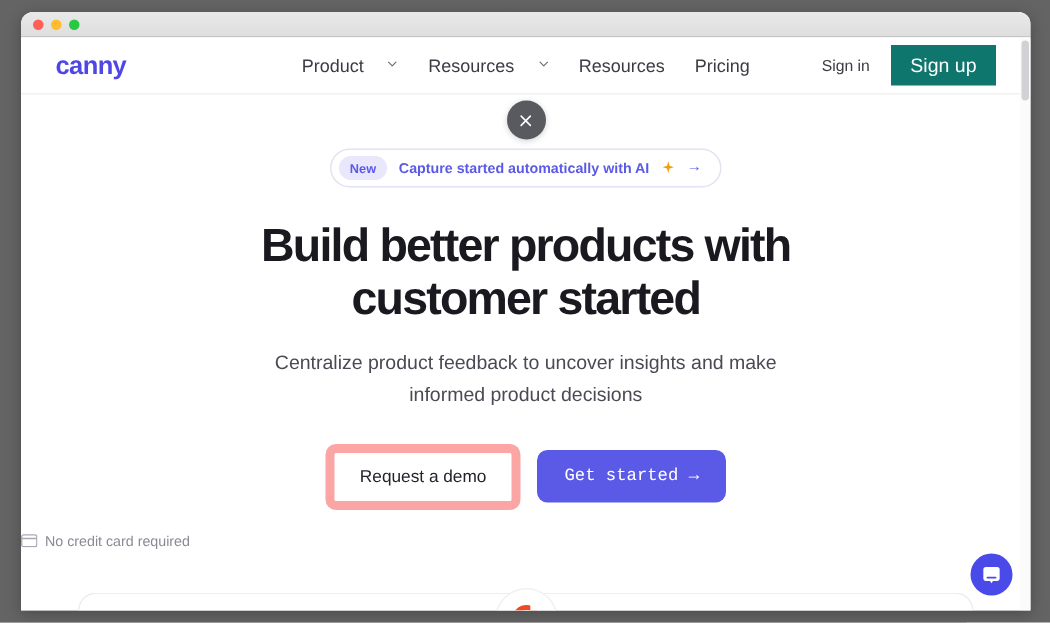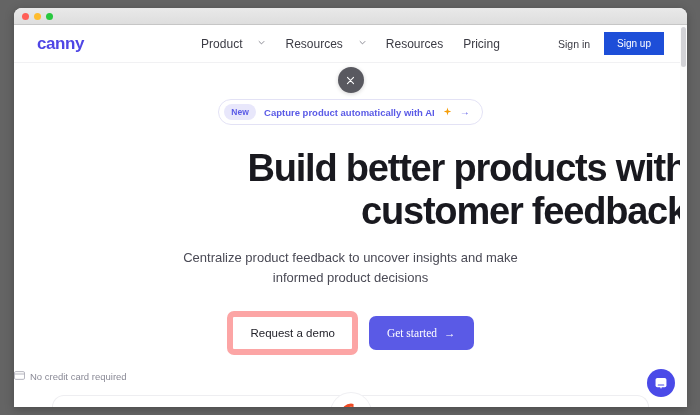--- a/index.html
+++ b/index.html
@@ -116,23 +116,23 @@
     flex: 0 0 auto;
     z-index: 6;
   }
   .signin {
     font-size: 10.5px;
     color: #3b3b44;
     cursor: pointer;
     white-space: nowrap;
   }
   .signup {
-    font-size: 10px;
+    font-size: 13px;
     color: #ffffff;
-    background: #1d4ed8;
+    background: #0f766e;
     border: none;
     border-radius: 0;
     padding: 6px 13px;
     cursor: pointer;
     font-family: inherit;
     white-space: nowrap;
   }
 
   
   .close-fab {
@@ -185,26 +185,25 @@
   }
   .badge-spark { font-size: 9px; line-height: 1; }
   .badge-arrow {
     font-size: 10px;
     color: #5a5ae6;
     line-height: 1;
   }
 
   .headline {
     margin-top: 22px;
-    font-size: 38px;
+    font-size: 31px;
     line-height: 1.12;
     font-weight: 700;
     color: #19191f;
     letter-spacing: -1.2px;
-    text-align: right;
   }
 
   .subhead {
     margin-top: 16px;
     font-size: 13px;
     line-height: 1.55;
     color: #4a4a55;
   }
 
   .cta-row {
@@ -219,21 +218,21 @@
     font-size: 11.5px;
     color: #23232b;
     background: #ffffff;
     border: 6px solid #fca5a5;
     border-radius: 7px;
     padding: 10px 17px;
     cursor: pointer;
     white-space: nowrap;
   }
   .btn-start {
-    font-family: Liberation Serif, serif;
+    font-family: Liberation Mono, monospace;
     font-size: 11.5px;
     color: #ffffff;
     background: #5a5ae6;
     border: none;
     border-radius: 7px;
     padding: 11px 18px;
     cursor: pointer;
     display: inline-flex;
     align-items: center;
     gap: 7px;
@@ -374,32 +373,32 @@
       <div class="close-fab">
         <svg width="9" height="9" viewBox="0 0 10 10">
           <path d="M1.6 1.6 L8.4 8.4 M8.4 1.6 L1.6 8.4" stroke="#ffffff" stroke-width="1.2" stroke-linecap="round"></path>
         </svg>
       </div>
 
       <div class="hero">
 
         <div class="badge">
           <span class="badge-new">New</span>
-          <span class="badge-text">Capture product automatically with AI</span>
+          <span class="badge-text">Capture started automatically with AI</span>
           <span class="badge-spark">
             <svg width="9" height="9" viewBox="0 0 12 12">
               <path d="M6 0.6 L7.1 4.6 L11 5.9 L7.1 7.2 L6 11.3 L4.9 7.2 L1 5.9 L4.9 4.6 Z" fill="#f59e0b"></path>
             </svg>
           </span>
           <span class="badge-arrow">→</span>
         </div>
 
         <h1 class="headline">
           <span>Build better products with</span><br>
-          <span>customer feedback</span>
+          <span>customer started</span>
         </h1>
 
         <p class="subhead">
           <span>Centralize product feedback to uncover insights and make</span><br>
           <span>informed product decisions</span>
         </p>
 
         <div class="cta-row">
           <button class="btn-demo">Request a demo</button>
           <button class="btn-start">

